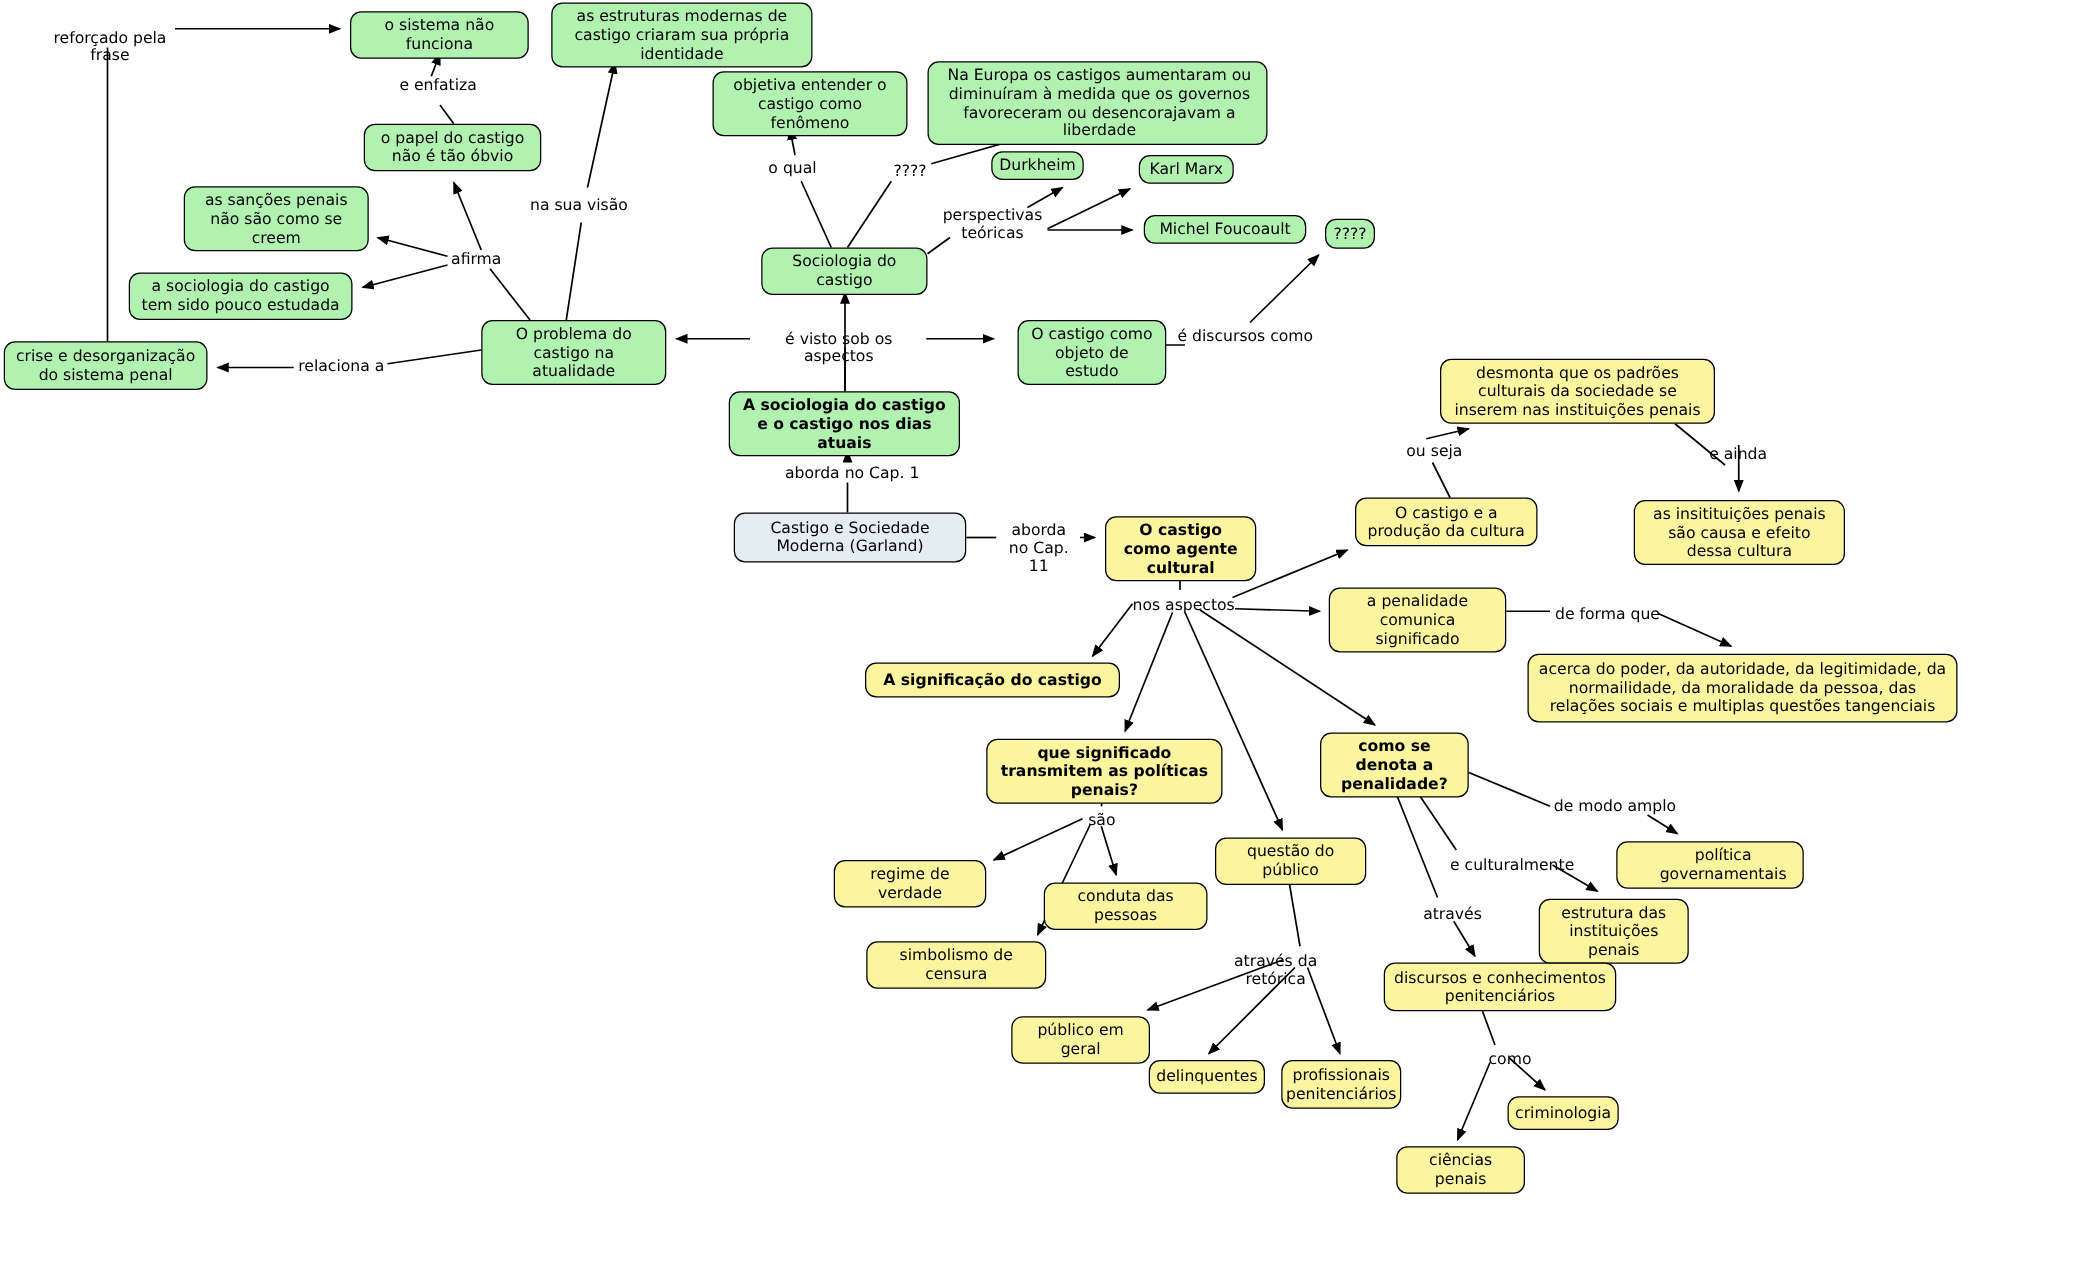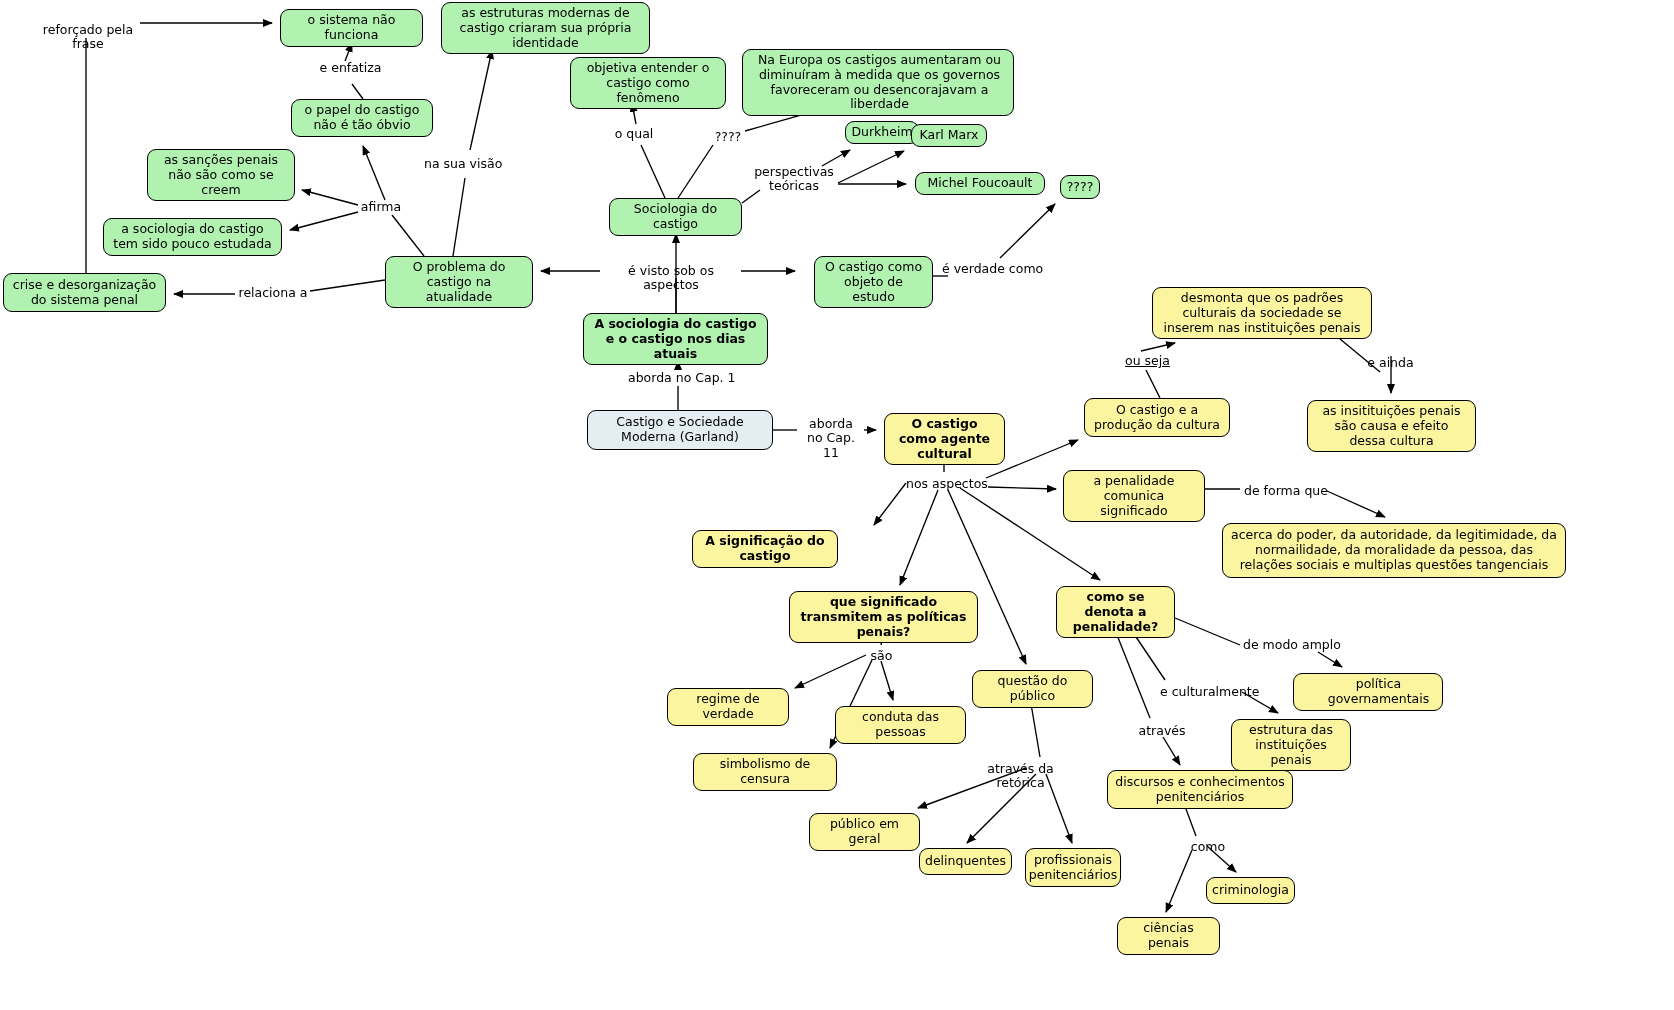--- a/index.html
+++ b/index.html
@@ -136,39 +136,39 @@
       <path d="M1192,850 L1166,912" marker-end="url(#ah)"></path>
     </g>
   </svg>
 
   <div id="nodes-layer">
       <div class="node green" style="left: 280px; top: 9px; width: 143px; min-height: 27px;">o sistema não funciona</div>
       <div class="node green" style="left: 441px; top: 2px; width: 209px; min-height: 42px;">as estruturas modernas de castigo criaram sua própria identidade</div>
       <div class="node green" style="left: 570px; top: 57px; width: 156px; min-height: 39px;">objetiva entender o castigo como fenômeno</div>
       <div class="node green" style="left: 742px; top: 49px; width: 272px; min-height: 53px; padding-left: 10px;">Na Europa os castigos aumentaram ou diminuíram  à medida que os governos favoreceram ou desencorajavam a liberdade</div>
       <div class="node green" style="left: 291px; top: 99px; width: 142px; min-height: 38px;">o papel do castigo não é tão óbvio</div>
-      <div class="node green" style="left: 845px; top: 121px; width: 74px; min-height: 23px;">Durkheim</div>
+      <div class="node green" style="left: 793px; top: 121px; width: 74px; min-height: 23px;">Durkheim</div>
       <div class="node green" style="left: 911px; top: 124px; width: 76px; min-height: 23px;">Karl Marx</div>
       <div class="node green" style="left: 147px; top: 149px; width: 148px; min-height: 38px;">as sanções penais não são como se creem</div>
       <div class="node green" style="left: 915px; top: 172px; width: 130px; min-height: 23px;">Michel Foucoault</div>
       <div class="node green" style="left: 1060px; top: 175px; width: 40px; min-height: 24px;">????</div>
       <div class="node green" style="left: 103px; top: 218px; width: 179px; min-height: 38px;">a sociologia do castigo tem sido pouco estudada</div>
       <div class="node green" style="left: 609px; top: 198px; width: 133px; min-height: 27px;">Sociologia do castigo</div>
       <div class="node green" style="left: 385px; top: 256px; width: 148px; min-height: 39px;">O problema do castigo na atualidade</div>
       <div class="node green" style="left: 803px; top: 256px; width: 119px; min-height: 39px; margin-left: 11px;">O castigo como objeto de estudo</div>
       <div class="node green" style="left: 3px; top: 273px; width: 163px; min-height: 39px;">crise e desorganização do sistema penal</div>
       <div class="node yellow" style="left: 1152px; top: 287px; width: 220px; min-height: 52px;">desmonta que os padrões culturais da sociedade se inserem nas instituições penais</div>
       <div class="node green bold" style="left: 583px; top: 313px; width: 185px; min-height: 40px;">A sociologia do castigo e o castigo nos dias atuais</div>
       <div class="node yellow" style="left: 1084px; top: 398px; width: 146px; min-height: 39px;">O castigo e a produção da cultura</div>
       <div class="node yellow" style="left: 1307px; top: 400px; width: 169px; min-height: 39px;">as insitituições penais são causa e efeito dessa cultura</div>
       <div class="node blue" style="left: 587px; top: 410px; width: 186px; min-height: 40px;">Castigo e Sociedade Moderna (Garland)</div>
       <div class="node yellow bold" style="left: 884px; top: 413px; width: 121px; min-height: 39px;">O castigo como agente cultural</div>
       <div class="node yellow" style="left: 1063px; top: 470px; width: 142px; min-height: 39px;">a penalidade comunica significado</div>
       <div class="node yellow" style="left: 1222px; top: 523px; width: 344px; min-height: 55px;">acerca do poder, da autoridade, da legitimidade, da normailidade, da moralidade da pessoa, das relações sociais e multiplas questões tangenciais</div>
-      <div class="node yellow bold" style="left: 692px; top: 530px; width: 146px; min-height: 28px;">A significação do castigo</div>
+      <div class="node yellow bold" style="left: 692px; top: 530px; width: 204px; min-height: 28px;">A significação do castigo</div>
       <div class="node yellow bold" style="left: 1056px; top: 586px; width: 119px; min-height: 39px;">como se denota a penalidade?</div>
       <div class="node yellow bold" style="left: 789px; top: 591px; width: 189px; min-height: 40px;">que significado transmitem as políticas penais?</div>
       <div class="node yellow" style="left: 972px; top: 670px; width: 121px; min-height: 28px;">questão do público</div>
       <div class="node yellow" style="left: 1293px; top: 673px; width: 150px; min-height: 27px; padding-left: 28px;">política governamentais</div>
       <div class="node yellow" style="left: 667px; top: 688px; width: 122px; min-height: 27px;">regime de verdade</div>
       <div class="node yellow" style="left: 835px; top: 706px; width: 131px; min-height: 27px;">conduta das pessoas</div>
       <div class="node yellow" style="left: 1231px; top: 719px; width: 120px; min-height: 39px;">estrutura das instituições penais</div>
       <div class="node yellow" style="left: 693px; top: 753px; width: 144px; min-height: 27px;">simbolismo de censura</div>
       <div class="node yellow" style="left: 1107px; top: 770px; width: 186px; min-height: 39px;">discursos e conhecimentos penitenciários</div>
       <div class="node yellow" style="left: 809px; top: 813px; width: 111px; min-height: 27px;">público em geral</div>
@@ -179,23 +179,23 @@
     </div>
   <div id="labels-layer">
       <div class="elabel wrap" style="left: 36px; top: 23px; width: 104px;">reforçado pela frase</div>
       <div class="elabel" style="left: 318px; top: 61px; width: 65px;">e enfatiza</div>
       <div class="elabel" style="left: 612px; top: 127px; width: 44px;">o qual</div>
       <div class="elabel" style="left: 713px; top: 130px; width: 30px;">????</div>
       <div class="elabel" style="left: 424px; top: 157px; width: 78px;">na sua visão</div>
       <div class="elabel wrap" style="left: 753px; top: 165px; width: 82px;">perspectivas teóricas</div>
       <div class="elabel" style="left: 359px; top: 200px; width: 44px;">afirma</div>
       <div class="elabel wrap" style="left: 605px; top: 264px; width: 132px;">é visto sob os aspectos</div>
-      <div class="elabel" style="left: 942px; top: 262px; width: 76px;">é verdade como</div>
+      <div class="elabel" style="left: 942px; top: 262px; width: 76px;">é discursos como</div>
       <div class="elabel" style="left: 238px; top: 286px; width: 70px;">relaciona a</div>
-      <div class="elabel" style="left: 1124px; top: 354px; width: 47px; text-decoration: underline;">ou seja</div>
+      <div class="elabel" style="left: 1124px; top: 354px; width: 47px;">ou seja</div>
       <div class="elabel" style="left: 1367px; top: 356px; width: 47px;">e ainda</div>
       <div class="elabel" style="left: 628px; top: 371px; width: 105px;">aborda no Cap. 1</div>
       <div class="elabel wrap" style="left: 800px; top: 417px; width: 62px;">aborda no Cap. 11</div>
       <div class="elabel" style="left: 906px; top: 477px; width: 81px;">nos aspectos</div>
       <div class="elabel" style="left: 1244px; top: 484px; width: 82px;">de forma que</div>
       <div class="elabel" style="left: 1243px; top: 638px; width: 92px;">de modo amplo</div>
       <div class="elabel" style="left: 869px; top: 649px; width: 25px;">são</div>
       <div class="elabel" style="left: 1160px; top: 685px; width: 95px;">e culturalmente</div>
       <div class="elabel" style="left: 1137px; top: 724px; width: 50px;">através</div>
       <div class="elabel wrap" style="left: 963px; top: 762px; width: 115px;">através da retórica</div>

